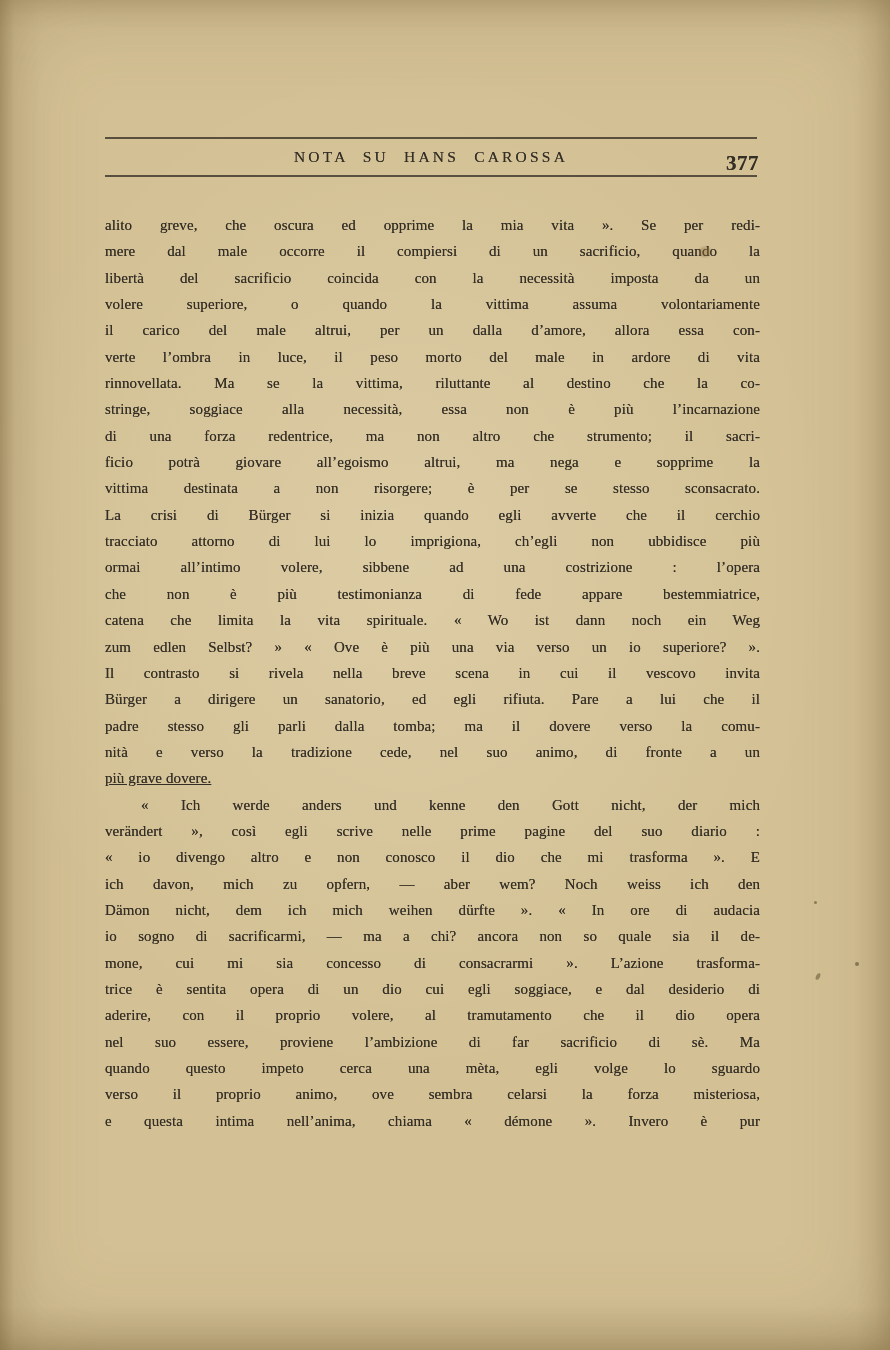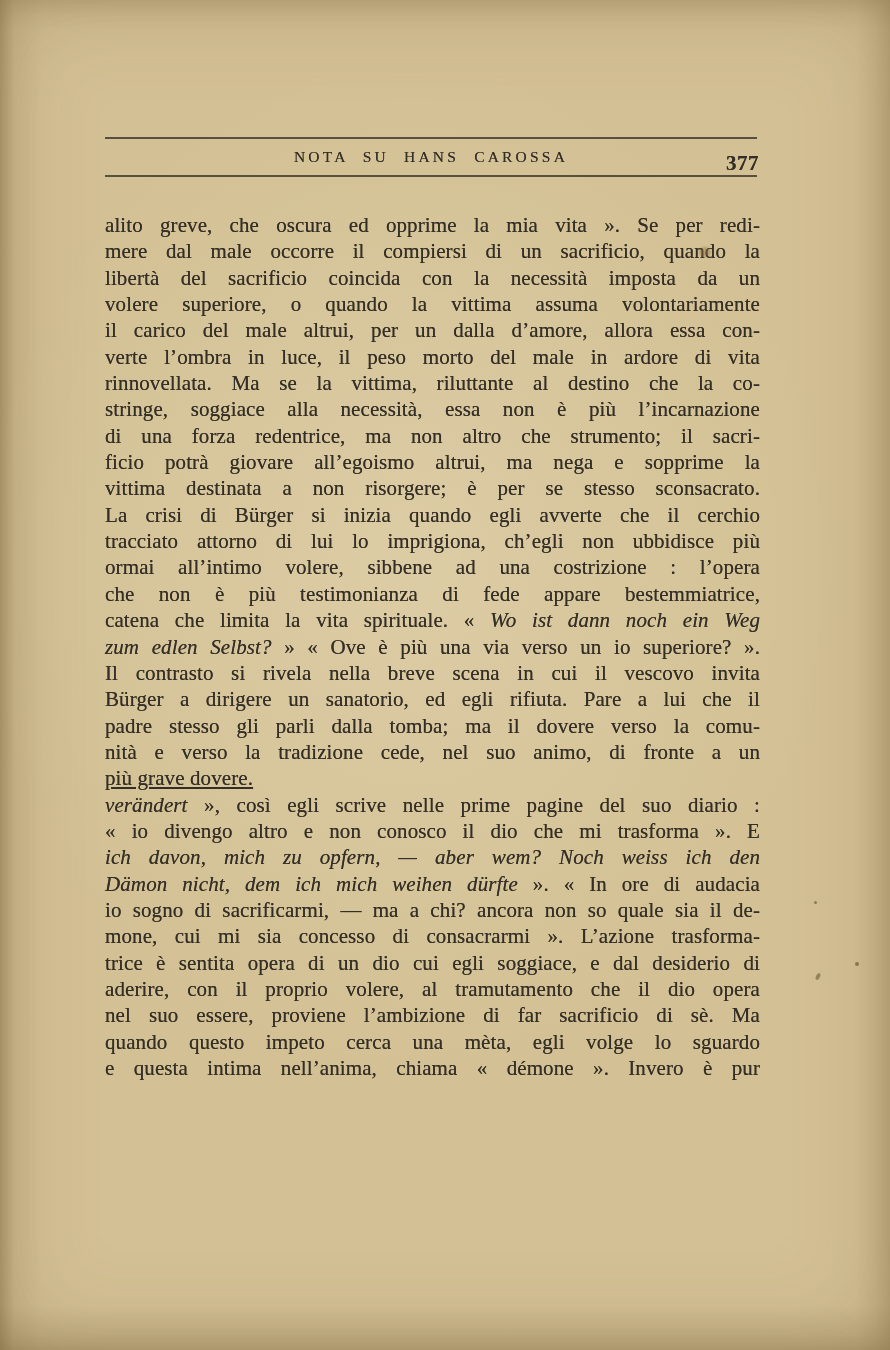--- a/index.html
+++ b/index.html
@@ -18,26 +18,26 @@
   .vignette{position:absolute;inset:0;pointer-events:none;
     box-shadow:inset 0 0 95px rgba(101,78,38,.26), inset 0 0 16px rgba(101,78,38,.14);}
   .header{position:absolute;left:105px;top:117px;width:652px;margin-top:20px;}
   .rule{height:2px;background:var(--rule,#473f33);opacity:.88;}
   .header-row{position:relative;height:36px;display:flex;align-items:center;justify-content:center;}
   .title{font-size:15.5px;letter-spacing:3.2px;word-spacing:8px;white-space:nowrap;
     text-shadow:0 0 .5px rgba(40,33,24,.65);}
   .pagenum{position:absolute;right:-2px;bottom:1px;font-size:21px;font-weight:700;
     letter-spacing:.5px;line-height:1;text-shadow:0 0 .5px rgba(40,33,24,.6);}
   .body-text{position:absolute;left:105px;top:212px;width:655px;
-    font-size:21px;line-height:26.35px;letter-spacing:.1px;
+    font-size:15px;line-height:26.35px;letter-spacing:.1px;
     text-shadow:0 0 .6px rgba(45,38,27,.72);}
   .line{text-align:justify;text-align-last:justify;white-space:nowrap;}
   .line.flush{text-align-last:left;text-decoration:underline;}
   .line.indent{padding-left:36px;}
-  .it{font-style:italic;}
+  .it{}
   .speck{position:absolute;border-radius:50%;pointer-events:none;}
   .speck.s1{left:699px;top:247px;width:12px;height:10px;background:rgba(142,112,62,.45);filter:blur(1px);}
   .speck.s2{left:855px;top:962px;width:4px;height:4px;background:rgba(80,62,34,.55);}
   .speck.s3{left:816px;top:973px;width:4px;height:7px;background:rgba(90,72,42,.5);transform:rotate(25deg);}
   .speck.s4{left:814px;top:901px;width:3px;height:3px;background:rgba(70,55,30,.5);}
 </style>
 </head>
 <body>
 
 <div class="scan">
@@ -66,30 +66,32 @@
       <div class="line"><span>tracciato attorno di lui lo imprigiona, ch’egli non ubbidisce più</span></div>
       <div class="line"><span>ormai all’intimo volere, sibbene ad una costrizione : l’opera</span></div>
       <div class="line"><span>che non è più testimonianza di fede appare bestemmiatrice,</span></div>
       <div class="line"><span>catena che limita la vita spirituale. « </span><span class="it">Wo ist dann noch ein Weg</span></div>
       <div class="line"><span class="it">zum edlen Selbst? </span><span>» « Ove è più una via verso un io superiore? ».</span></div>
       <div class="line"><span>Il contrasto si rivela nella breve scena in cui il vescovo invita</span></div>
       <div class="line"><span>Bürger a dirigere un sanatorio, ed egli rifiuta. Pare a lui che il</span></div>
       <div class="line"><span>padre stesso gli parli dalla tomba; ma il dovere verso la comu-</span></div>
       <div class="line"><span>nità e verso la tradizione cede, nel suo animo, di fronte a un</span></div>
       <div class="line flush"><span>più grave dovere.</span></div>
+      <div class="line indent"><span>« </span><span class="it">Ich werde anders und kenne den Gott nicht, der mich</span></div>
       <div class="line"><span class="it">verändert </span><span>», così egli scrive nelle prime pagine del suo diario :</span></div>
       <div class="line"><span>« io divengo altro e non conosco il dio che mi trasforma ». E</span></div>
       <div class="line"><span class="it">ich davon, mich zu opfern, — aber wem? Noch weiss ich den</span></div>
       <div class="line"><span class="it">Dämon nicht, dem ich mich weihen dürfte </span><span>». « In ore di audacia</span></div>
       <div class="line"><span>io sogno di sacrificarmi, — ma a chi? ancora non so quale sia il de-</span></div>
       <div class="line"><span>mone, cui mi sia concesso di consacrarmi ». L’azione trasforma-</span></div>
       <div class="line"><span>trice è sentita opera di un dio cui egli soggiace, e dal desiderio di</span></div>
       <div class="line"><span>aderire, con il proprio volere, al tramutamento che il dio opera</span></div>
       <div class="line"><span>nel suo essere, proviene l’ambizione di far sacrificio di sè. Ma</span></div>
       <div class="line"><span>quando questo impeto cerca una mèta, egli volge lo sguardo</span></div>
+      <div class="line"><span>verso il proprio animo, ove sembra celarsi la forza misteriosa,</span></div>
       <div class="line"><span>e questa intima nell’anima, chiama « démone ». Invero è pur</span></div>
     </div>
 
   <div class="speck s1"></div>
   <div class="speck s2"></div>
   <div class="speck s3"></div>
   <div class="speck s4"></div>
   <div class="vignette"></div>
 </div>
 

